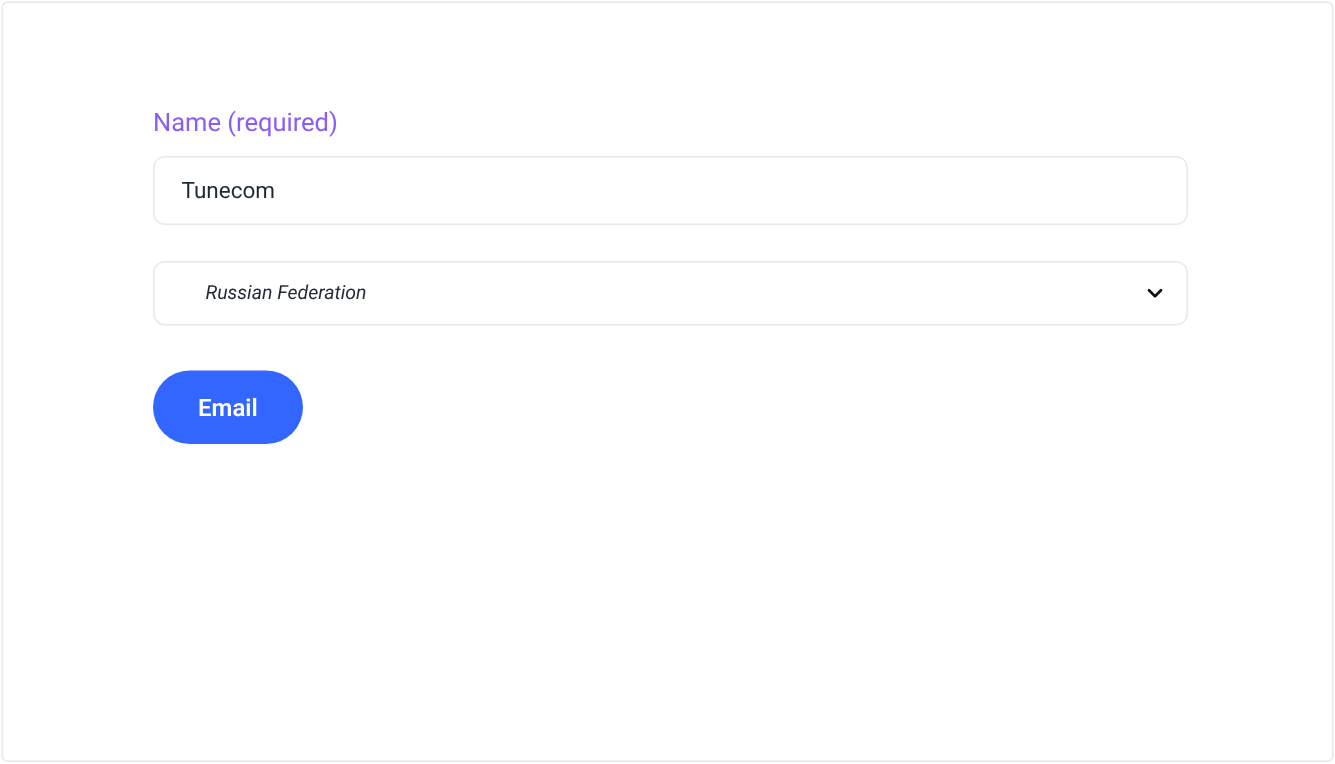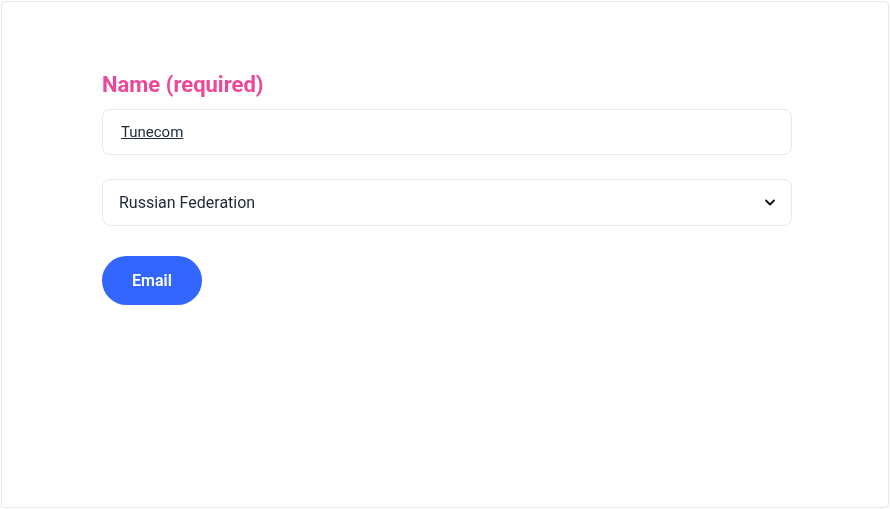--- a/index.html
+++ b/index.html
@@ -19,52 +19,52 @@
       width: 888px;
       height: 507px;
       margin: 1px;
       padding: 70px 96px 60px 100px;
     }
     .field-group {
       margin-bottom: 24px;
     }
     .field-label {
       display: block;
-      font-size: 22px;
-      color: #ec4899;
+      font-size: 17px;
+      color: #8b5cf6;
       margin-bottom: 12px;
-      font-weight: 700;
+      font-weight: 400;
     }
     .text-input {
       width: 100%;
       padding: 13px 18px;
       font-size: 15px;
       color: #1f2937;
       border: 1px solid #e7e9ec;
       border-radius: 8px;
       background: #fff;
       font-family: inherit;
-      text-decoration: underline;
     }
     .select-wrapper {
       position: relative;
       width: 100%;
     }
     .select-input {
       width: 100%;
-      padding: 13px 16px;
-      font-size: 16px;
+      padding: 13px 34px;
+      font-size: 13px;
       color: #1f2937;
       border: 1px solid #e7e9ec;
       border-radius: 8px;
       background: #fff;
       font-family: inherit;
       appearance: none;
       -webkit-appearance: none;
       cursor: pointer;
+      font-style: italic;
     }
     .chevron-icon {
       position: absolute;
       right: 16px;
       top: 50%;
       transform: translateY(-50%);
       pointer-events: none;
     }
     .submit-button {
       background: #3366ff;

